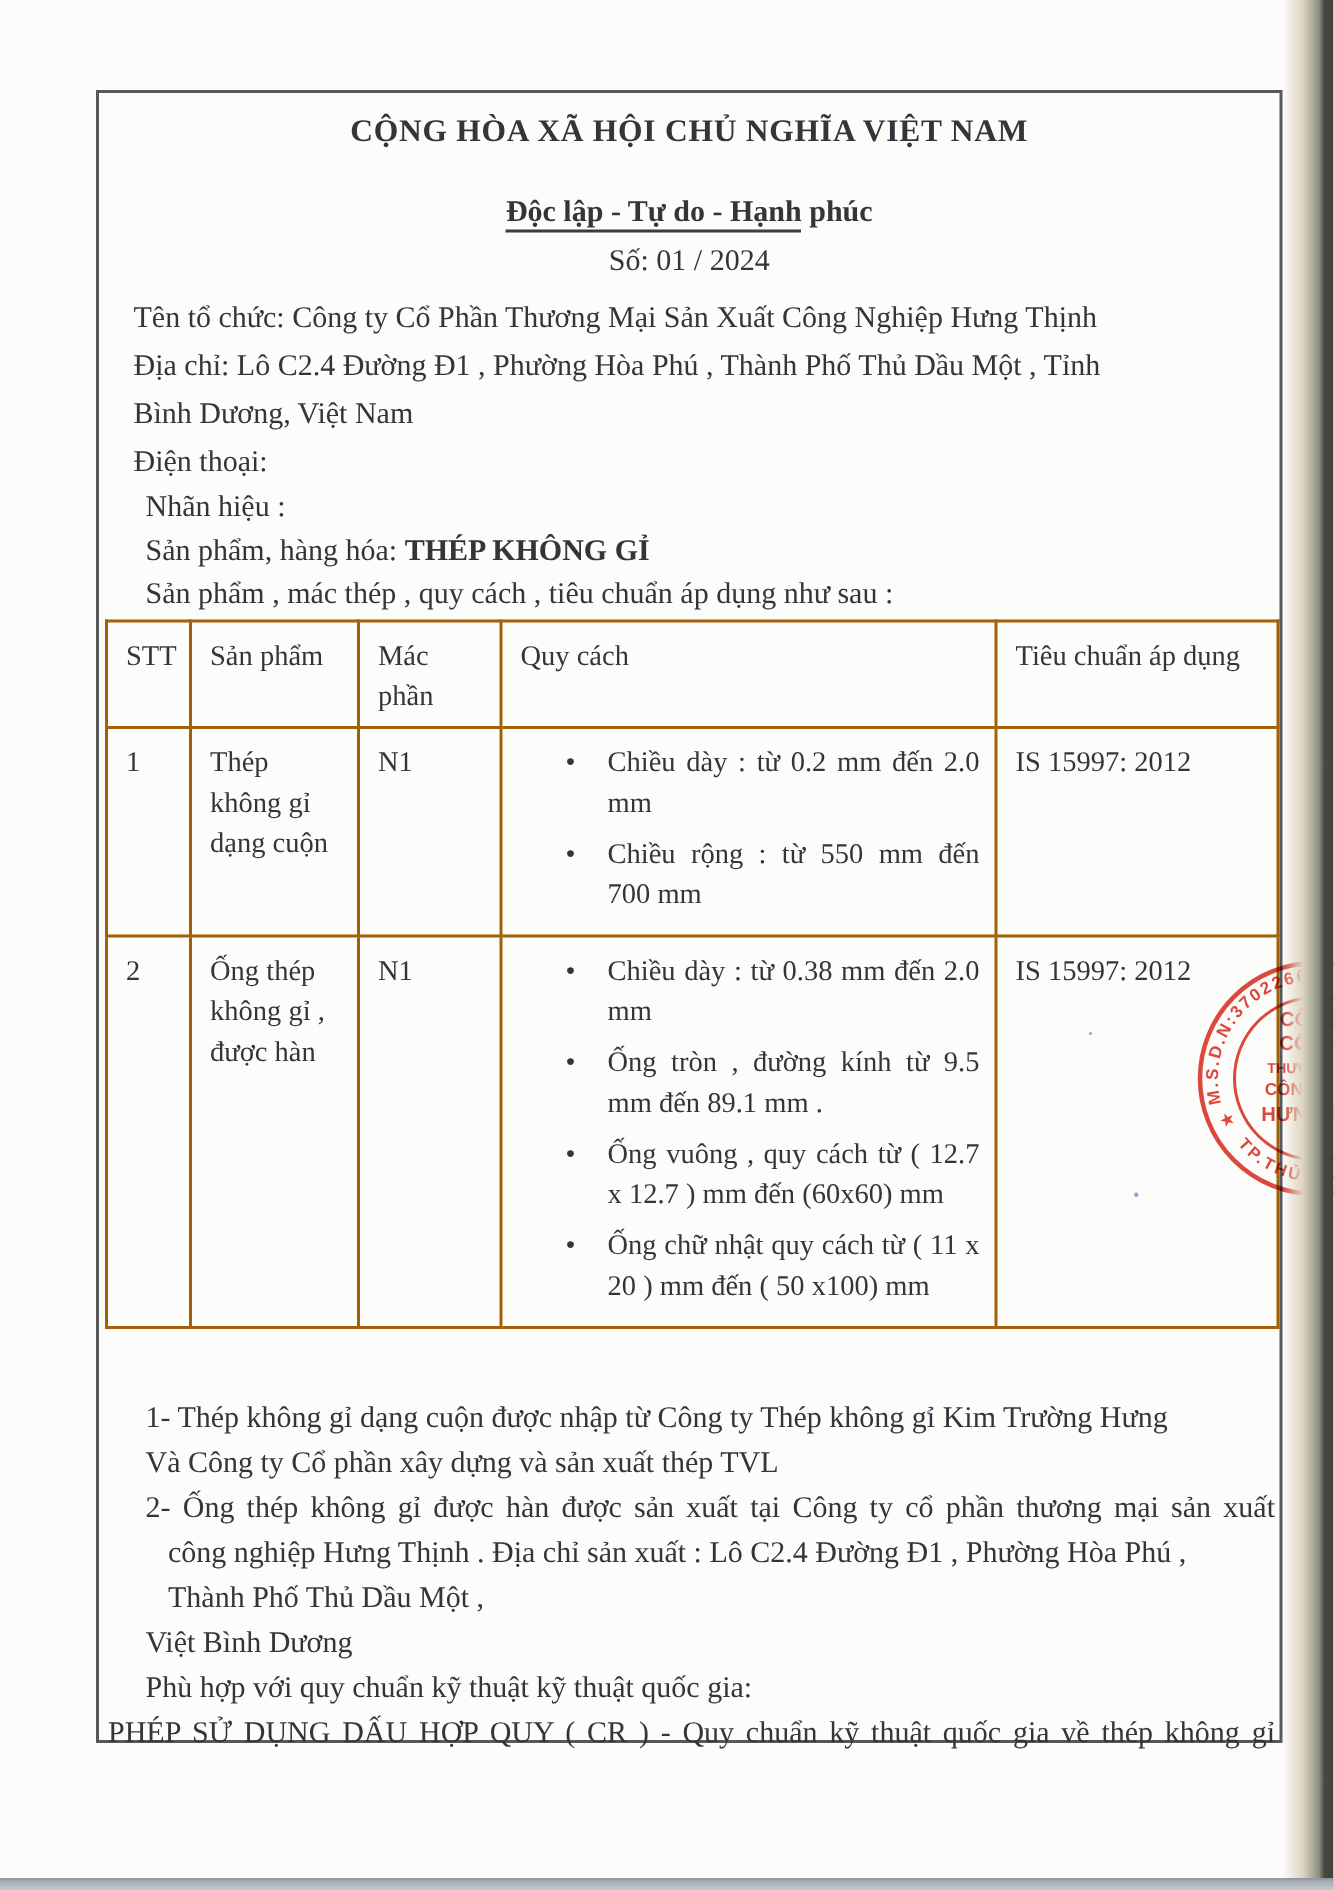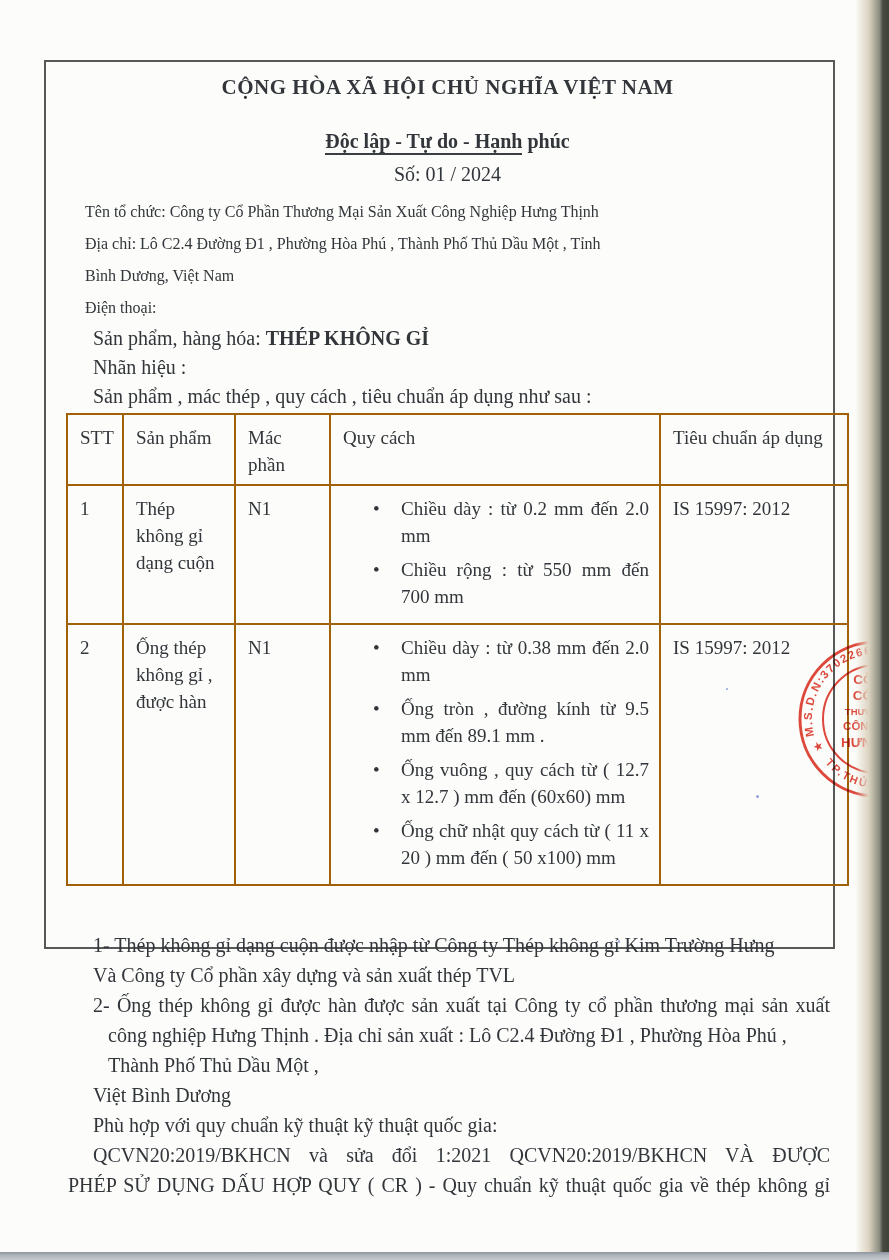--- a/index.html
+++ b/index.html
@@ -16,33 +16,33 @@
     z-index:40;pointer-events:none;
   }
   .edge-bottom{
     position:absolute;left:0;bottom:0;width:889px;height:8px;
     background:linear-gradient(to bottom,#8d939b 0%, #aab0b8 35%, #c6cad0 100%);
     z-index:41;pointer-events:none;
   }
   .ink-speck{position:absolute;border-radius:50%;background:#3a57c4;opacity:.55;z-index:30;}
 
   .border-box{
-    position:absolute;left:44px;top:60px;width:791px;height:889px;
-    border:2px solid #56585a;box-sizing:border-box;background:transparent;padding-left:16px;
+    position:absolute;left:64px;top:60px;width:791px;height:1102px;
+    border:2px solid #56585a;box-sizing:border-box;background:transparent;
   }
 
   .nat-header{ text-align:center; margin-top:12px; }
   .nat-line1{ font-weight:bold; font-size:21px; line-height:26px; letter-spacing:.5px; }
   .motto{ font-weight:bold; font-size:20px; line-height:28px;margin-top:27px; }
   .motto .u{ border-bottom:2px solid #3a3d41; padding-bottom:1px; }
 
   .doc-title{ text-align:center; font-weight:bold; font-size:27px; line-height:32px; margin-top:26px; letter-spacing:.5px;}
   .doc-number{ text-align:center; font-size:20px; line-height:27px; margin-top:6px; }
 
-  .org-block{ margin:8px 6px 0 23px; font-size:16px; line-height:32px; }
+  .org-block{ margin:8px 6px 0 23px; font-size:20px; line-height:32px; }
   .product-block{ margin:0 6px 0 31px; font-size:20px; line-height:29px; }
   .product-block .b{ font-weight:bold; }
 
   table.spec{
     border-collapse:collapse; table-layout:fixed;
     margin-left:4px; width:781px; margin-top:2px;
     font-size:19px;
   }
   table.spec td, table.spec th{
     border:2px solid #a16207; vertical-align:top; text-align:left;
@@ -89,22 +89,22 @@
   <div class="doc-number">Số: 01 / 2024</div>
 
   <div class="org-block">
     <div>Tên tổ chức: Công ty Cổ Phần Thương Mại Sản Xuất Công Nghiệp Hưng Thịnh</div>
     <div>Địa chỉ: Lô C2.4 Đường Đ1 , Phường Hòa Phú , Thành Phố Thủ Dầu Một , Tỉnh</div>
     <div>Bình Dương, Việt Nam</div>
     <div>Điện thoại:</div>
   </div>
 
   <div class="product-block">
+    <div>Nhãn hiệu :</div>
     <div><span>Sản phẩm, hàng hóa: </span><span class="b">THÉP KHÔNG GỈ</span></div>
-    <div>Nhãn hiệu :</div>
     <div>Sản phẩm , mác thép , quy cách , tiêu chuẩn áp dụng như sau :</div>
   </div>
 
   <table class="spec">
     <colgroup>
       <col style="width:56px">
         <col style="width:112px">
         <col style="width:95px">
         <col style="width:330px">
         <col style="width:188px">
@@ -147,21 +147,20 @@
     </table>
 
   <div class="notes">
     <div>1- Thép không gỉ dạng cuộn được nhập từ Công ty Thép không gỉ Kim Trường Hưng</div>
     <div>Và Công ty Cổ phần xây dựng và sản xuất thép TVL</div>
     <div class="just">2- Ống thép không gỉ được hàn được sản xuất tại Công ty cổ phần thương mại sản xuất</div>
     <div class="hang2">công nghiệp Hưng Thịnh . Địa chỉ sản xuất : Lô C2.4 Đường Đ1 , Phường Hòa Phú ,</div>
     <div class="hang2">Thành Phố Thủ Dầu Một ,</div>
     <div>Việt Bình Dương</div>
     <div>Phù hợp với quy chuẩn kỹ thuật kỹ thuật quốc gia:</div>
-    <div class="just">QCVN20:2019/BKHCN và sửa đổi 1:2021 QCVN20:2019/BKHCN VÀ ĐƯỢC</div>
     <div class="just outdent">PHÉP SỬ DỤNG DẤU HỢP QUY ( CR ) - Quy chuẩn kỹ thuật quốc gia về thép không gỉ</div>
   </div>
 
 </div>
 
 <svg class="stamp" viewBox="0 0 97 170" xmlns="http://www.w3.org/2000/svg" aria-hidden="true">
   <defs>
     <path id="arcTop" d="M 22.2 101.8 A 65 65 0 0 1 134.8 43.2" fill="none"></path>
     <path id="arcBottom" d="M 33.2 128.8 A 65 65 0 0 0 136.8 126.8" fill="none"></path>
   </defs>

